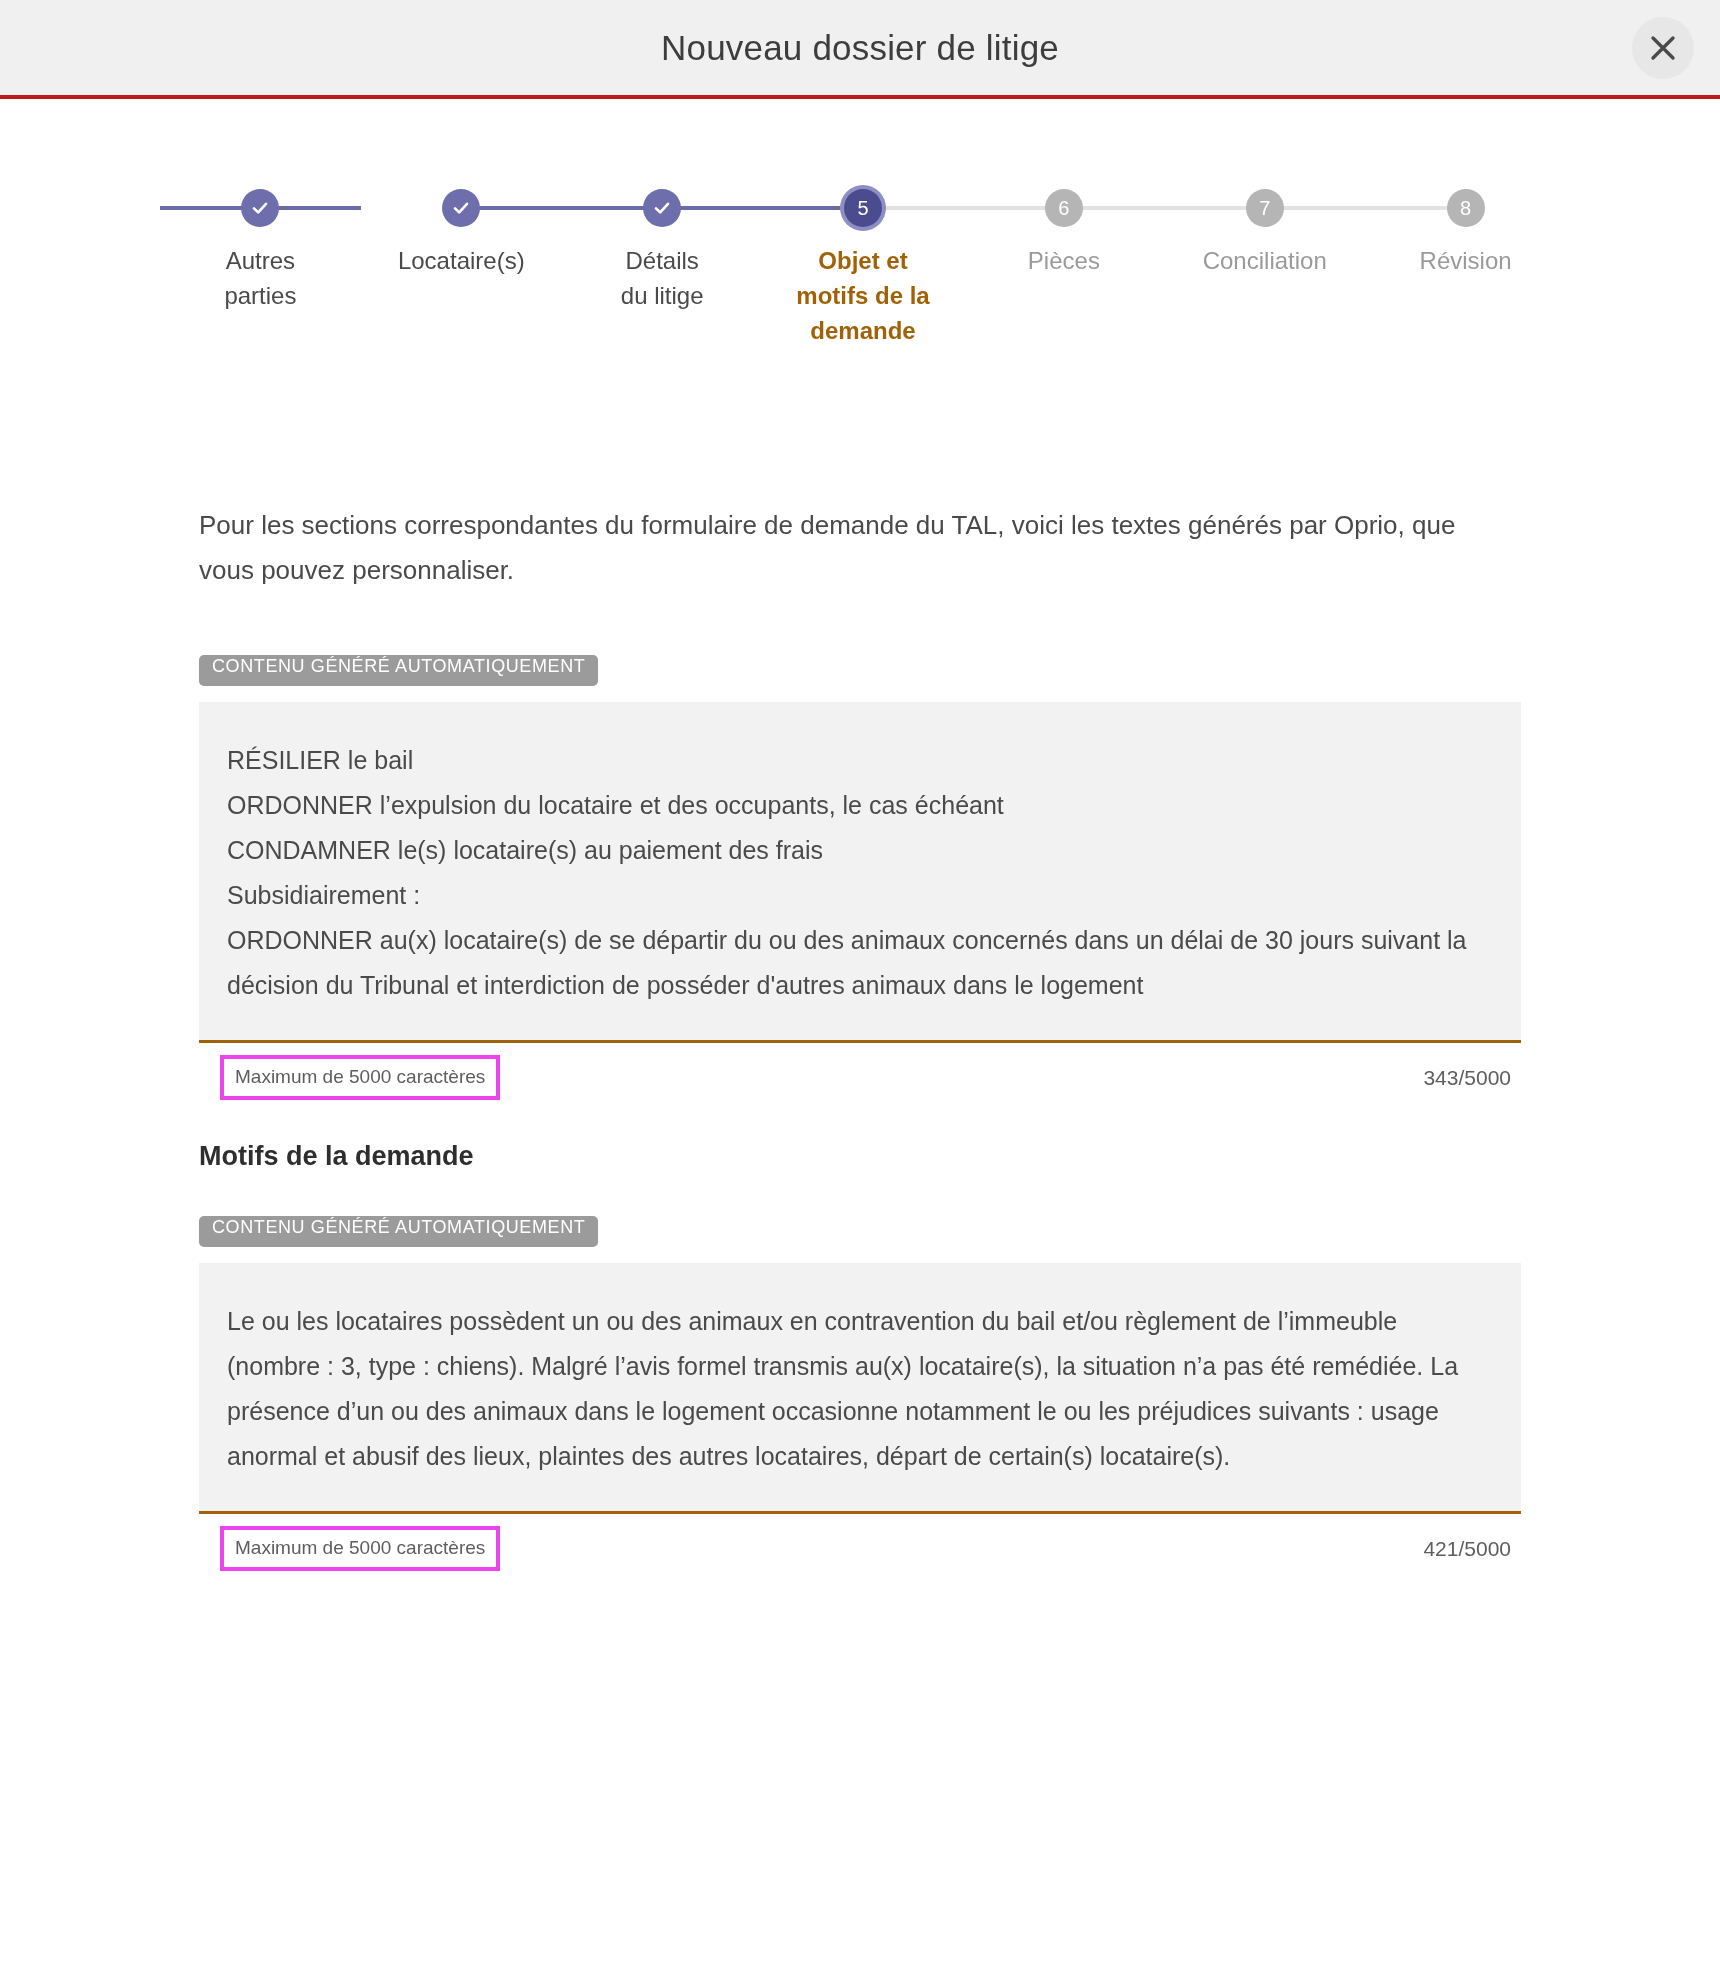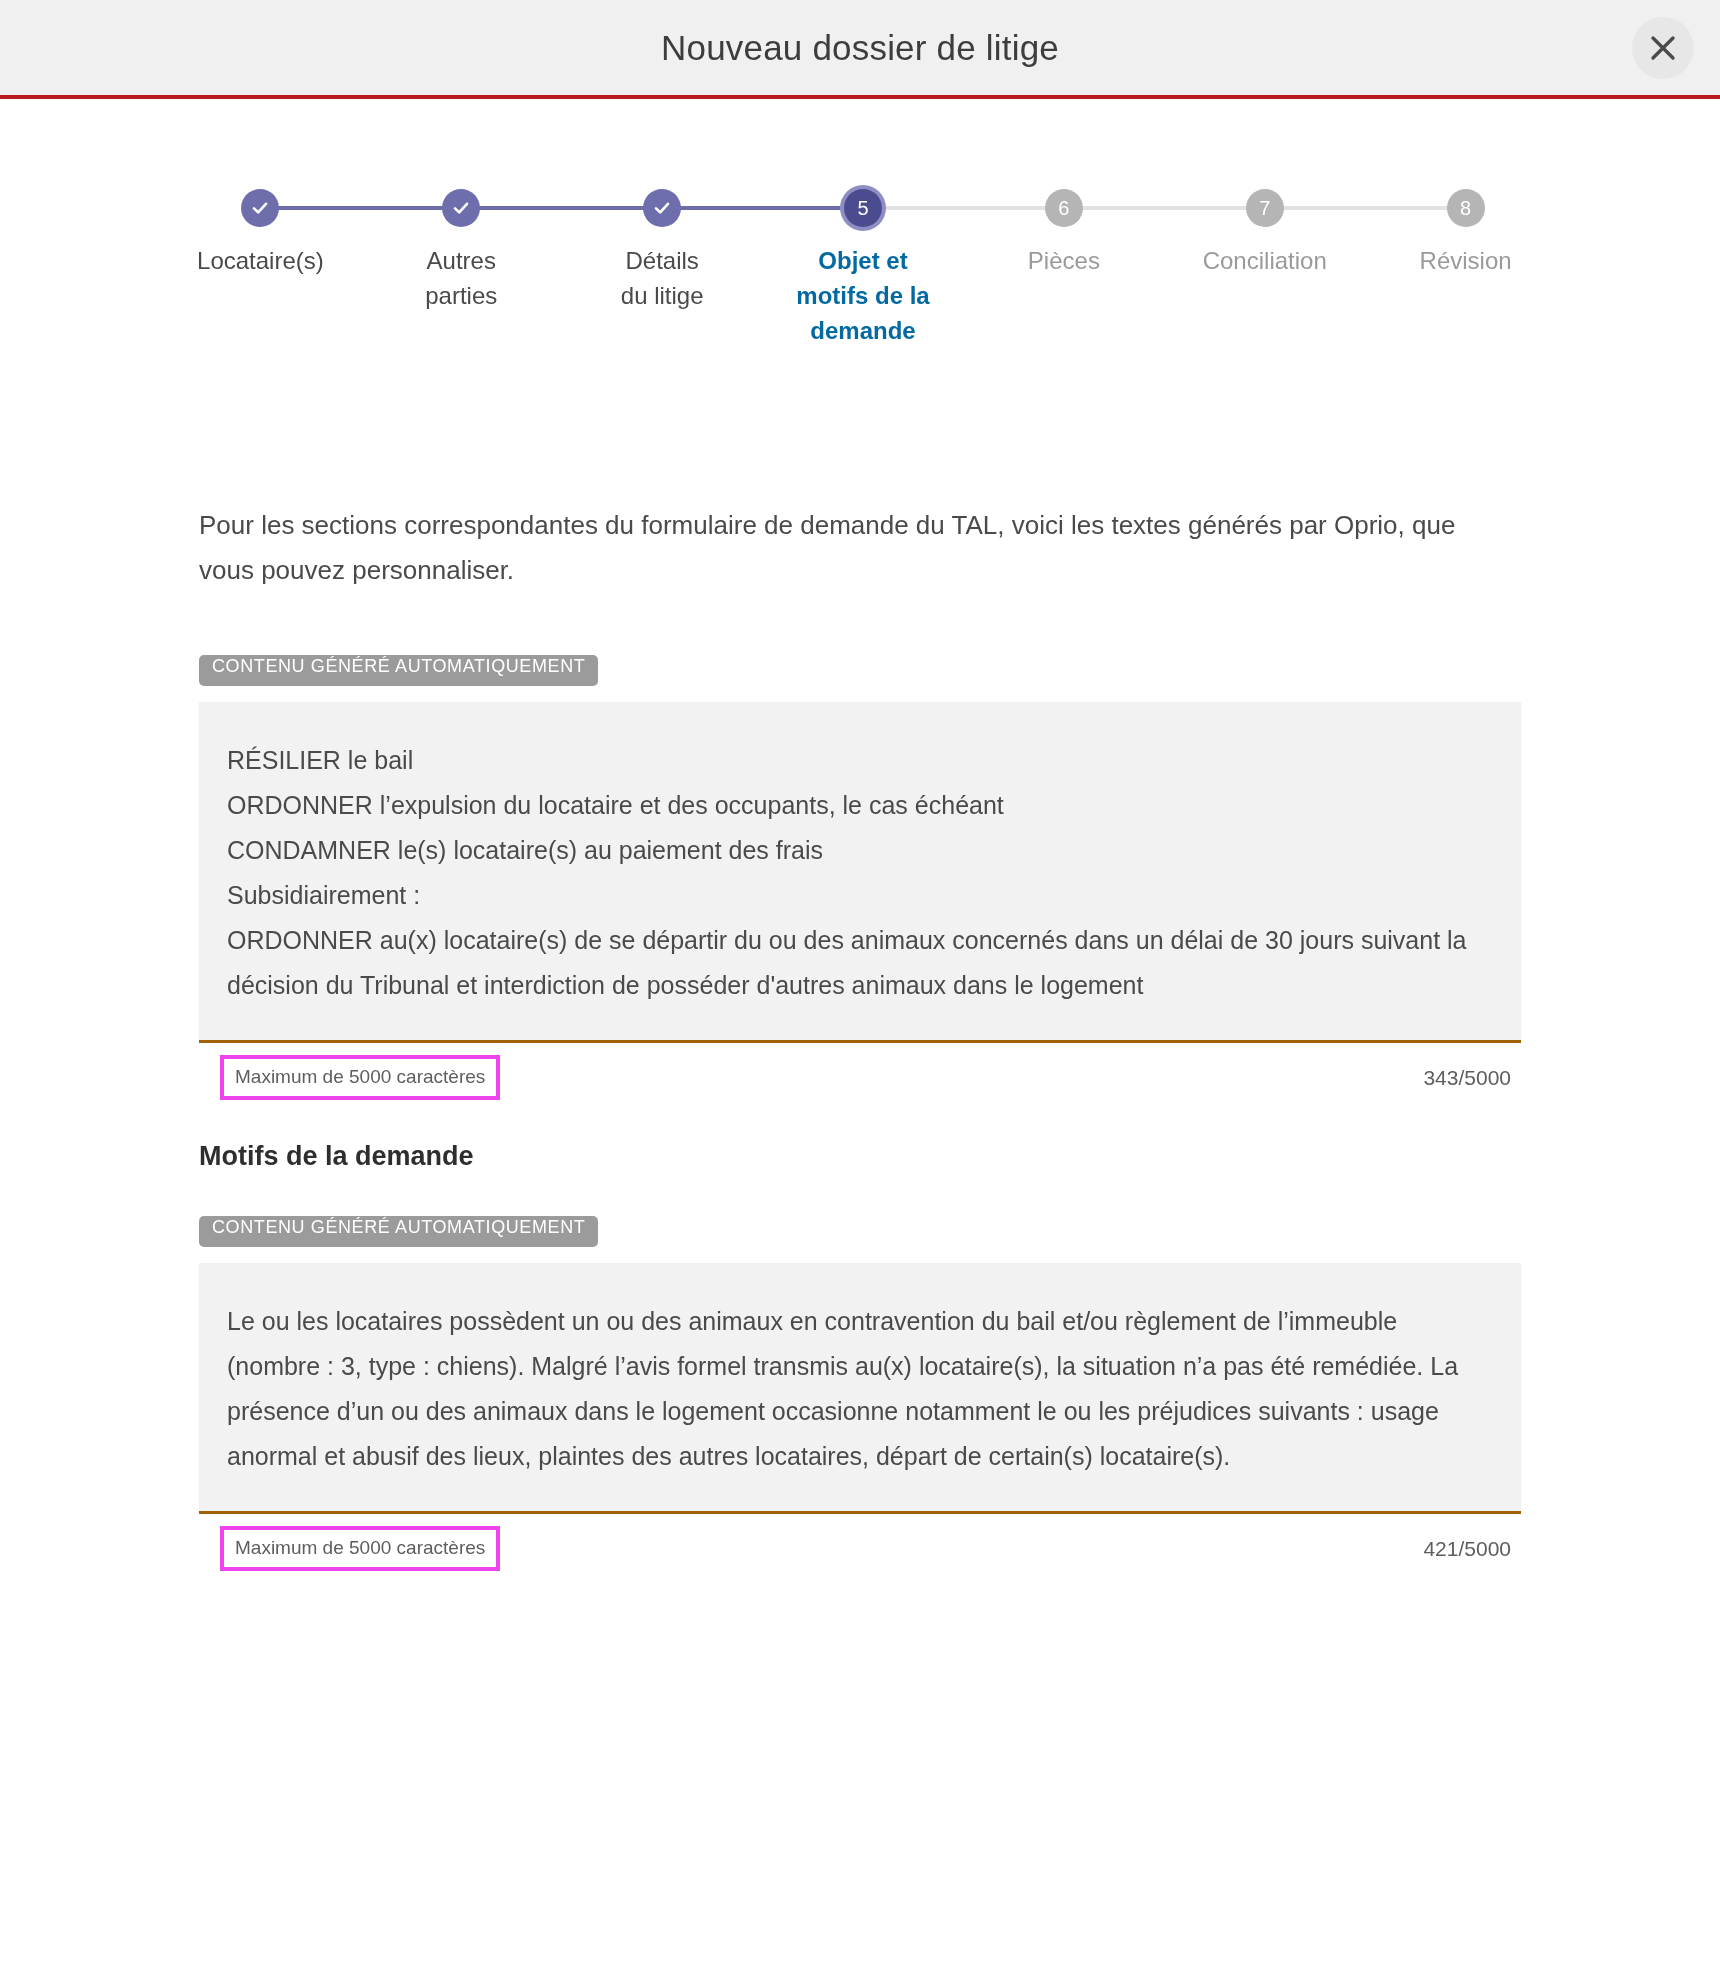--- a/index.html
+++ b/index.html
@@ -113,21 +113,21 @@
 
   .step-label {
     margin-top: 14px;
     font-size: 24px;
     line-height: 35px;
     text-align: center;
     color: #4a4a4a;
     max-width: 170px;
     white-space: pre-line;
   }
-  .step-label.current { font-weight: 700; color: #0369a1; }
+  .step-label.current { font-weight: 700; color: #a16207; }
   .step-label.pending { color: #9a9a9a; }
 
   
   .content {
     width: 1322px;
     margin: 0 auto;
     padding-top: 138px;
   }
   .intro {
     font-size: 26px;
@@ -203,46 +203,46 @@
         <path d="M4 4 L24 24 M24 4 L4 24" stroke="#4a4a4a" stroke-width="3.4" stroke-linecap="round"></path>
       </svg>
     </span>
   </button>
 </div>
 
 <div class="stepper-wrap">
   <div class="stepper" id="stepper">
       <div class="step">
         <div class="step-circle-row">
+          <div class="connector left done"></div>
+          <div class="connector right done"></div>
+          <div class="circle done">
+            <span>
+              <svg width="22" height="22" viewBox="0 0 22 22" aria-hidden="true">
+                <path d="M5 11.4 L9.2 15.4 L17 6.8" fill="none" stroke="#ffffff" stroke-width="2.6" stroke-linecap="round" stroke-linejoin="round"></path>
+              </svg>
+            </span>
+          </div>
+        </div>
+        <div class="step-label">Autres
+parties</div>
+      </div>
+      <div class="step">
+        <div class="step-circle-row">
           <div class="connector left hidden"></div>
           <div class="connector right done"></div>
           <div class="circle done">
             <span>
               <svg width="22" height="22" viewBox="0 0 22 22" aria-hidden="true">
                 <path d="M5 11.4 L9.2 15.4 L17 6.8" fill="none" stroke="#ffffff" stroke-width="2.6" stroke-linecap="round" stroke-linejoin="round"></path>
               </svg>
             </span>
           </div>
         </div>
         <div class="step-label">Locataire(s)</div>
-      </div>
-      <div class="step">
-        <div class="step-circle-row">
-          <div class="connector left done"></div>
-          <div class="connector right done"></div>
-          <div class="circle done">
-            <span>
-              <svg width="22" height="22" viewBox="0 0 22 22" aria-hidden="true">
-                <path d="M5 11.4 L9.2 15.4 L17 6.8" fill="none" stroke="#ffffff" stroke-width="2.6" stroke-linecap="round" stroke-linejoin="round"></path>
-              </svg>
-            </span>
-          </div>
-        </div>
-        <div class="step-label">Autres
-parties</div>
       </div>
       <div class="step">
         <div class="step-circle-row">
           <div class="connector left done"></div>
           <div class="connector right done"></div>
           <div class="circle done">
             <span>
               <svg width="22" height="22" viewBox="0 0 22 22" aria-hidden="true">
                 <path d="M5 11.4 L9.2 15.4 L17 6.8" fill="none" stroke="#ffffff" stroke-width="2.6" stroke-linecap="round" stroke-linejoin="round"></path>
               </svg>

